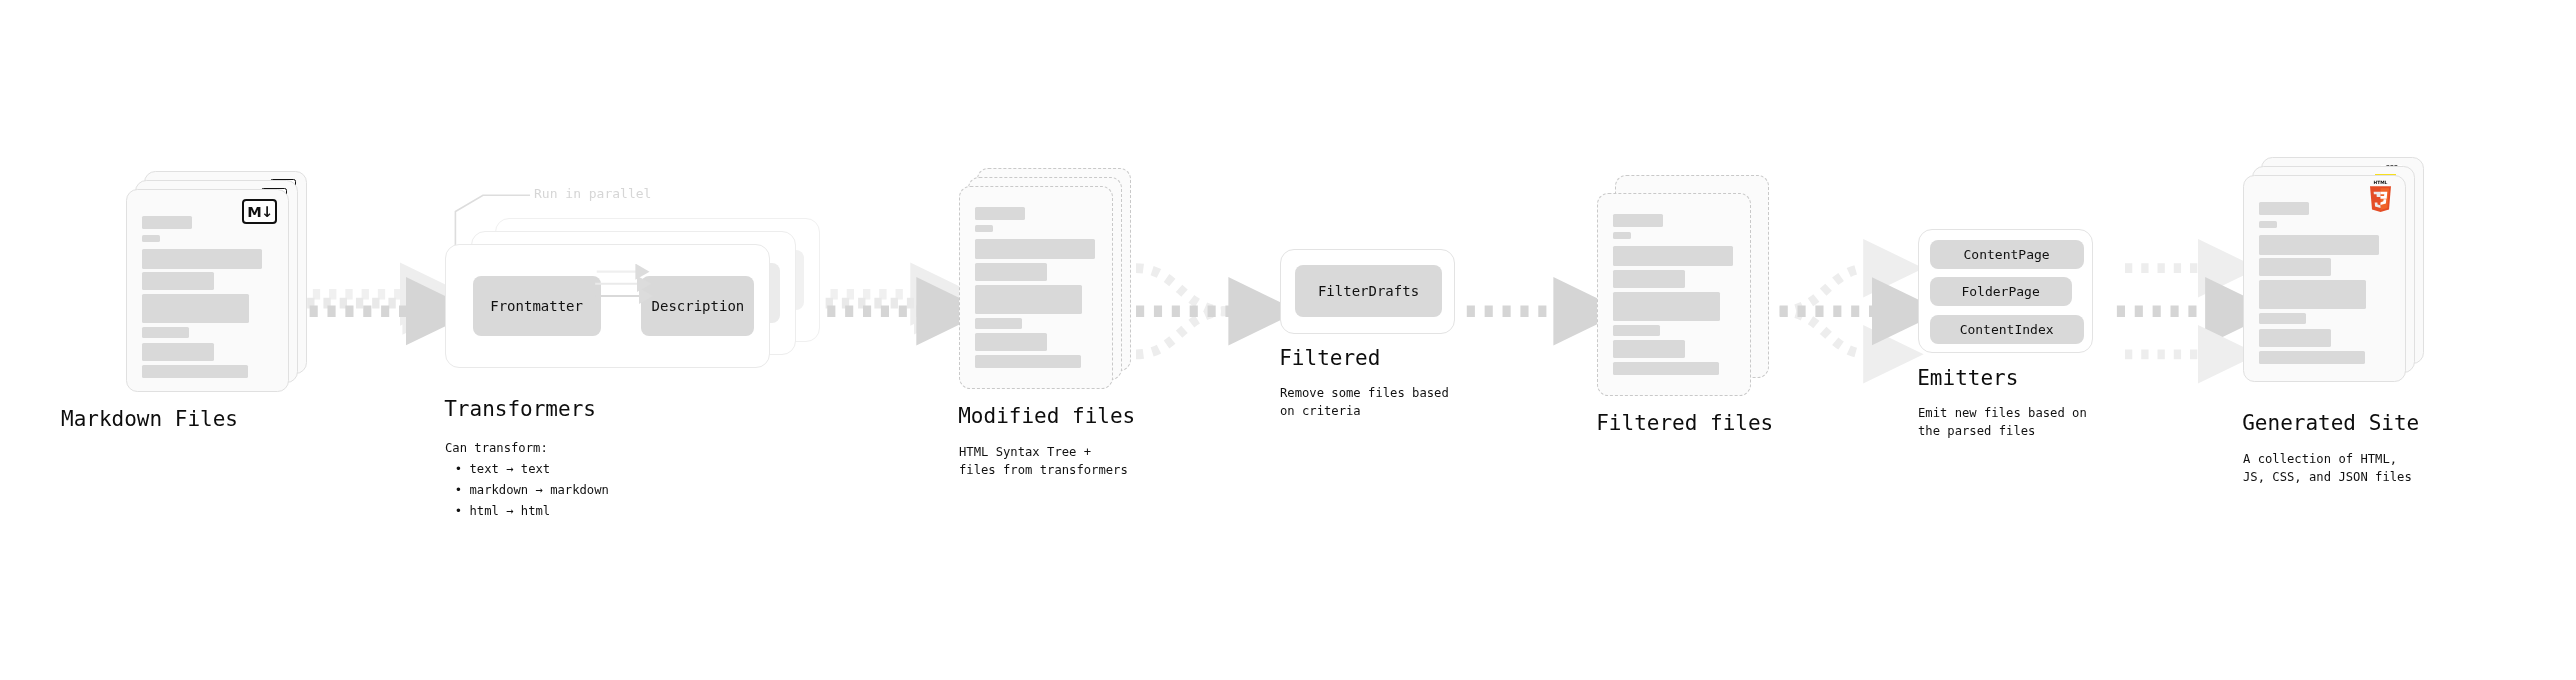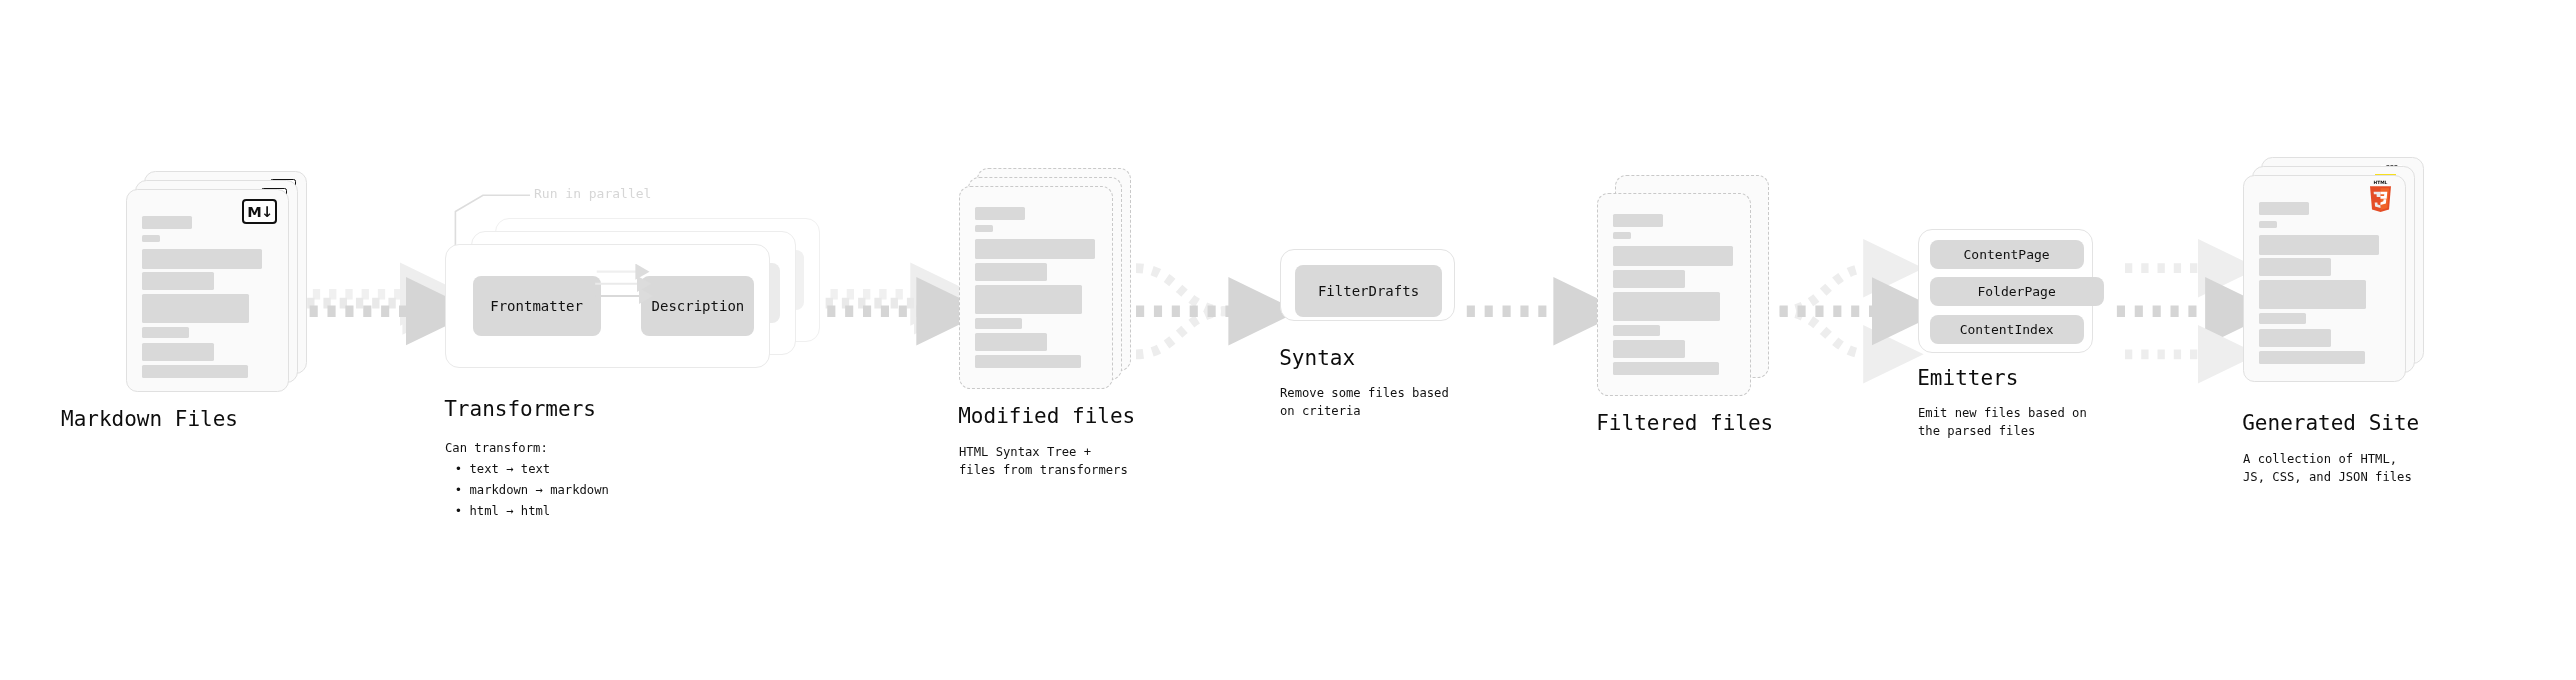--- a/index.html
+++ b/index.html
@@ -191,25 +191,25 @@
       <div class="skel" style="left:14.6px;top:168px;width:106px;height:13px;"></div>
     </div>
   </div>
 
   <div class="title" style="left:-0.8px;top:236px;">Modified files</div>
   <div class="sub" style="left:0px;top:275px;">HTML Syntax Tree +
 files from transformers</div>
 </div>
 
 <div class="stage" style="left:1280px;top:249px;">
-  <div class="group" style="left:0px;top:0px;width:175px;height:72px;">
+  <div class="group" style="left:0px;top:0px;width:175px;height:85px;">
     <div class="pill" style="left:14px;top:15.4px;width:147px;height:52px;">FilterDrafts</div>
   </div>
 
-  <div class="title" style="left:-0.8px;top:97px;">Syntax</div>
+  <div class="title" style="left:-0.8px;top:97px;">Filtered</div>
   <div class="sub" style="left:0px;top:135px;">Remove some files based
 on criteria</div>
 </div>
 
 <div class="stage" style="left:1597px;top:175px;">
   <div class="docstack" style="width:175px;height:219px;">
     <div class="doc dashed b1" style="width:154px;height:203px;"></div>
     <div class="doc dashed b3" style="width:154px;height:203px;">
       <div class="skel" style="left:14.6px;top:19.5px;width:50px;height:13px;"></div>
       <div class="skel" style="left:14.6px;top:38px;width:18px;height:6.5px;"></div>
@@ -221,21 +221,21 @@
       <div class="skel" style="left:14.6px;top:168px;width:106px;height:13px;"></div>
     </div>
   </div>
 
   <div class="title" style="left:-0.8px;top:236px;">Filtered files</div>
 </div>
 
 <div class="stage" style="left:1918px;top:229px;">
   <div class="group" style="left:0px;top:0px;width:175px;height:124px;">
     <div class="pill" style="left:10.6px;top:9.8px;width:154px;height:29px;font-size:13px;">ContentPage</div>
-    <div class="pill" style="left:10.6px;top:47px;width:174px;height:29px;font-size:13px;">FolderPage</div>
+    <div class="pill" style="left:10.6px;top:47px;width:142px;height:29px;font-size:13px;">FolderPage</div>
     <div class="pill" style="left:10.6px;top:85px;width:154px;height:29px;font-size:13px;">ContentIndex</div>
   </div>
 
   <div class="title" style="left:-0.8px;top:137px;">Emitters</div>
   <div class="sub" style="left:0px;top:175px;">Emit new files based on
 the parsed files</div>
 </div>
 
 <div class="stage" style="left:2243px;top:157px;">
   <div class="docstack" style="width:187px;height:228px;">

